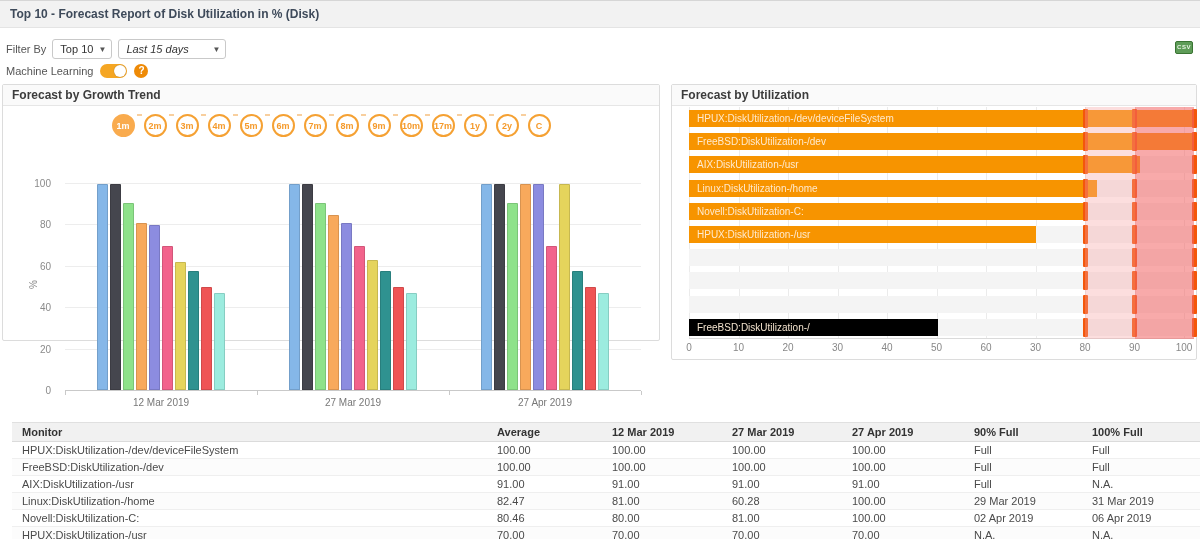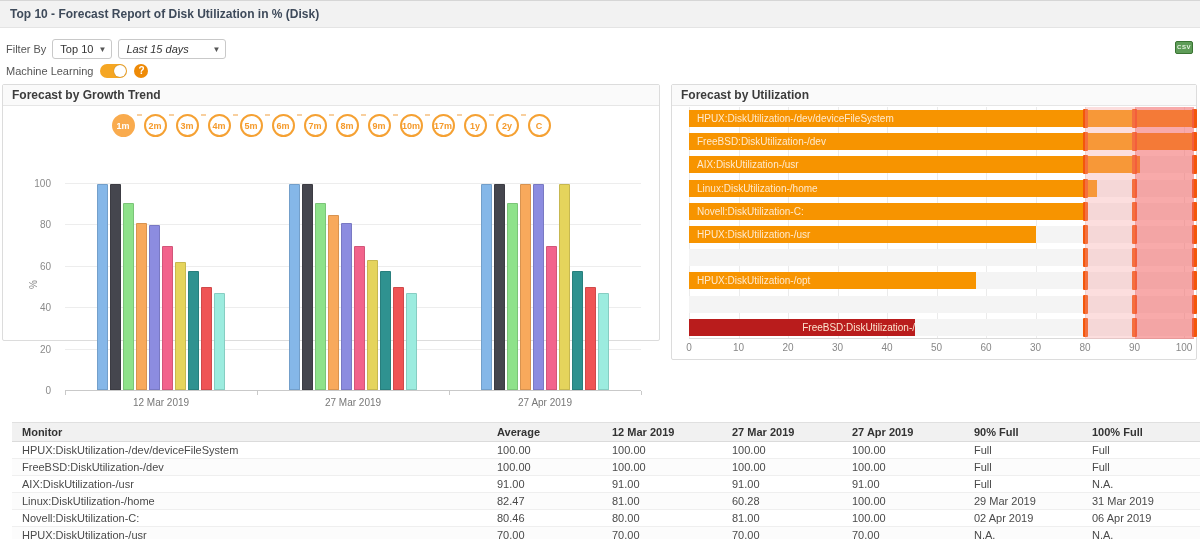--- a/index.html
+++ b/index.html
@@ -271,36 +271,33 @@
         <div class="hmark" style="left: 502.5px; background: rgb(243, 87, 11);"></div>
       </div>
       <div class="hrow" style="top: 139.2px;">
         <div class="htrack"></div>
         <div class="hmark" style="left: 393.578px; background: rgb(243, 87, 11);"></div>
         <div class="hmark" style="left: 443.088px; background: rgb(243, 87, 11);"></div>
         <div class="hmark" style="left: 502.5px; background: rgb(243, 87, 11);"></div>
       </div>
       <div class="hrow" style="top: 162.4px;">
         <div class="htrack"></div>
-        <div class="hbar" title="HPUX:DiskUtilization-/opt: 58" style="width: 287.157px; background: rgb(247, 148, 0);">
-          <span>HPUX:DiskUtilization-/opt</span>
-        </div>
         <div class="hmark" style="left: 393.578px; background: rgb(243, 87, 11);"></div>
         <div class="hmark" style="left: 443.088px; background: rgb(243, 87, 11);"></div>
         <div class="hmark" style="left: 502.5px; background: rgb(243, 87, 11);"></div>
       </div>
       <div class="hrow" style="top: 185.6px;">
         <div class="htrack"></div>
         <div class="hmark" style="left: 393.578px; background: rgb(243, 87, 11);"></div>
         <div class="hmark" style="left: 443.088px; background: rgb(243, 87, 11);"></div>
         <div class="hmark" style="left: 502.5px; background: rgb(243, 87, 11);"></div>
       </div>
       <div class="hrow" style="top: 208.8px;">
         <div class="htrack"></div>
-        <div class="hbar" title="FreeBSD:DiskUtilization-/: 47" style="width: 226px; background: #b91c1c; text-align: right;">
+        <div class="hbar" title="FreeBSD:DiskUtilization-/: 47" style="width: 249px; background: #000000;">
           <span>FreeBSD:DiskUtilization-/</span>
         </div>
         <div class="hmark" style="left: 393.578px; background: rgb(243, 87, 11);"></div>
         <div class="hmark" style="left: 443.088px; background: rgb(243, 87, 11);"></div>
         <div class="hmark" style="left: 502.5px; background: rgb(243, 87, 11);"></div>
       </div>
       <div class="hband" style="left: 396.078px; width: 49.5098px; background: rgba(246, 160, 160, 0.35);"></div>
       <div class="hband" style="left: 445.588px; width: 59.4118px; background: rgba(242, 100, 100, 0.55);"></div>
     </div>
   <div class="hxlabels">

